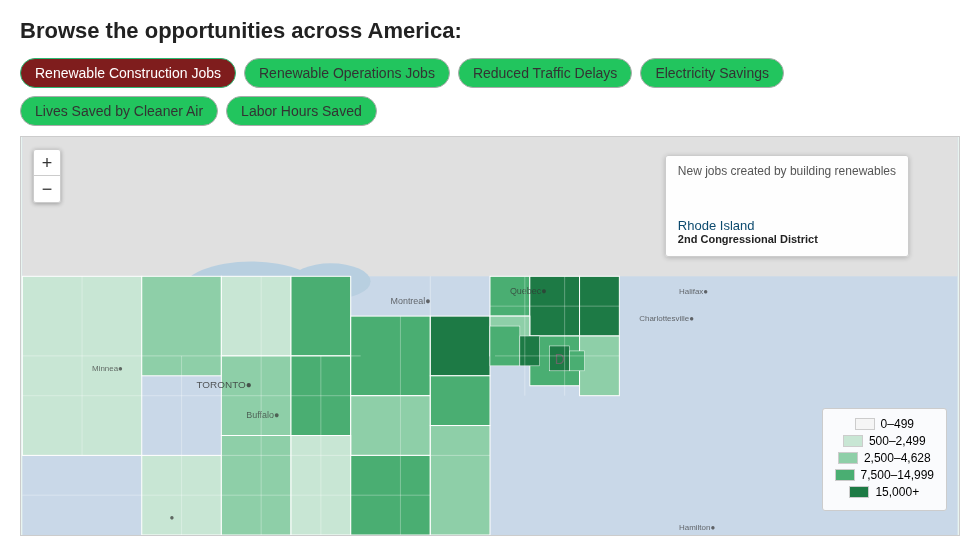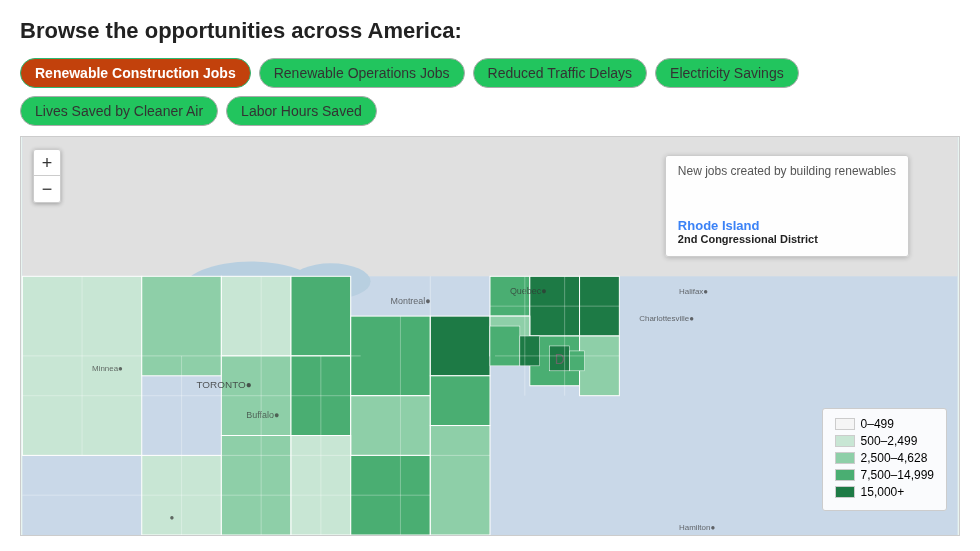--- a/index.html
+++ b/index.html
@@ -34,24 +34,24 @@
       border-radius: 20px;
       border: 1.5px solid #aaa;
       background: #22c55e;
       cursor: pointer;
       font-size: 14px;
       color: #333;
       white-space: nowrap;
     }
 
     .tab-btn.active {
-      background: #c2410c;
+      background: #7f1d1d;
       border-color: #2db872;
       color: #fff;
-      font-weight: 700;
+      font-weight: 400;
       text-align: right;
     }
 
     .map-wrapper {
       position: relative;
       width: 940px;
       height: 400px;
       margin: 0 auto;
       border: 1px solid #ccc;
       overflow: hidden;
@@ -111,23 +111,23 @@
       box-shadow: 0 1px 5px rgba(0,0,0,0.2);
     }
 
     .tooltip-box .tt-header {
       color: #555;
       font-size: 12px;
       margin-bottom: 4px;
     }
 
     .tooltip-box .tt-region {
-      font-weight: bold;
+      font-weight: normal;
       font-size: 13px;
-      color: #3b82f6;
+      color: #0c4a6e;
       margin-top: 40px;
     }
 
     .tooltip-box .tt-district {
       font-weight: bold;
       font-size: 11px;
       color: #222;
       margin-bottom: 3px;
     }
 
@@ -146,20 +146,21 @@
       border-radius: 3px;
       padding: 8px 12px;
       font-size: 12px;
       z-index: 10;
     }
 
     .legend-item {
       display: flex;
       align-items: center;
       margin-bottom: 3px;
+      justify-content: center;
     }
 
     .legend-color {
       width: 20px;
       height: 12px;
       margin-right: 6px;
       border: 1px solid #ccc;
     }
 
     

